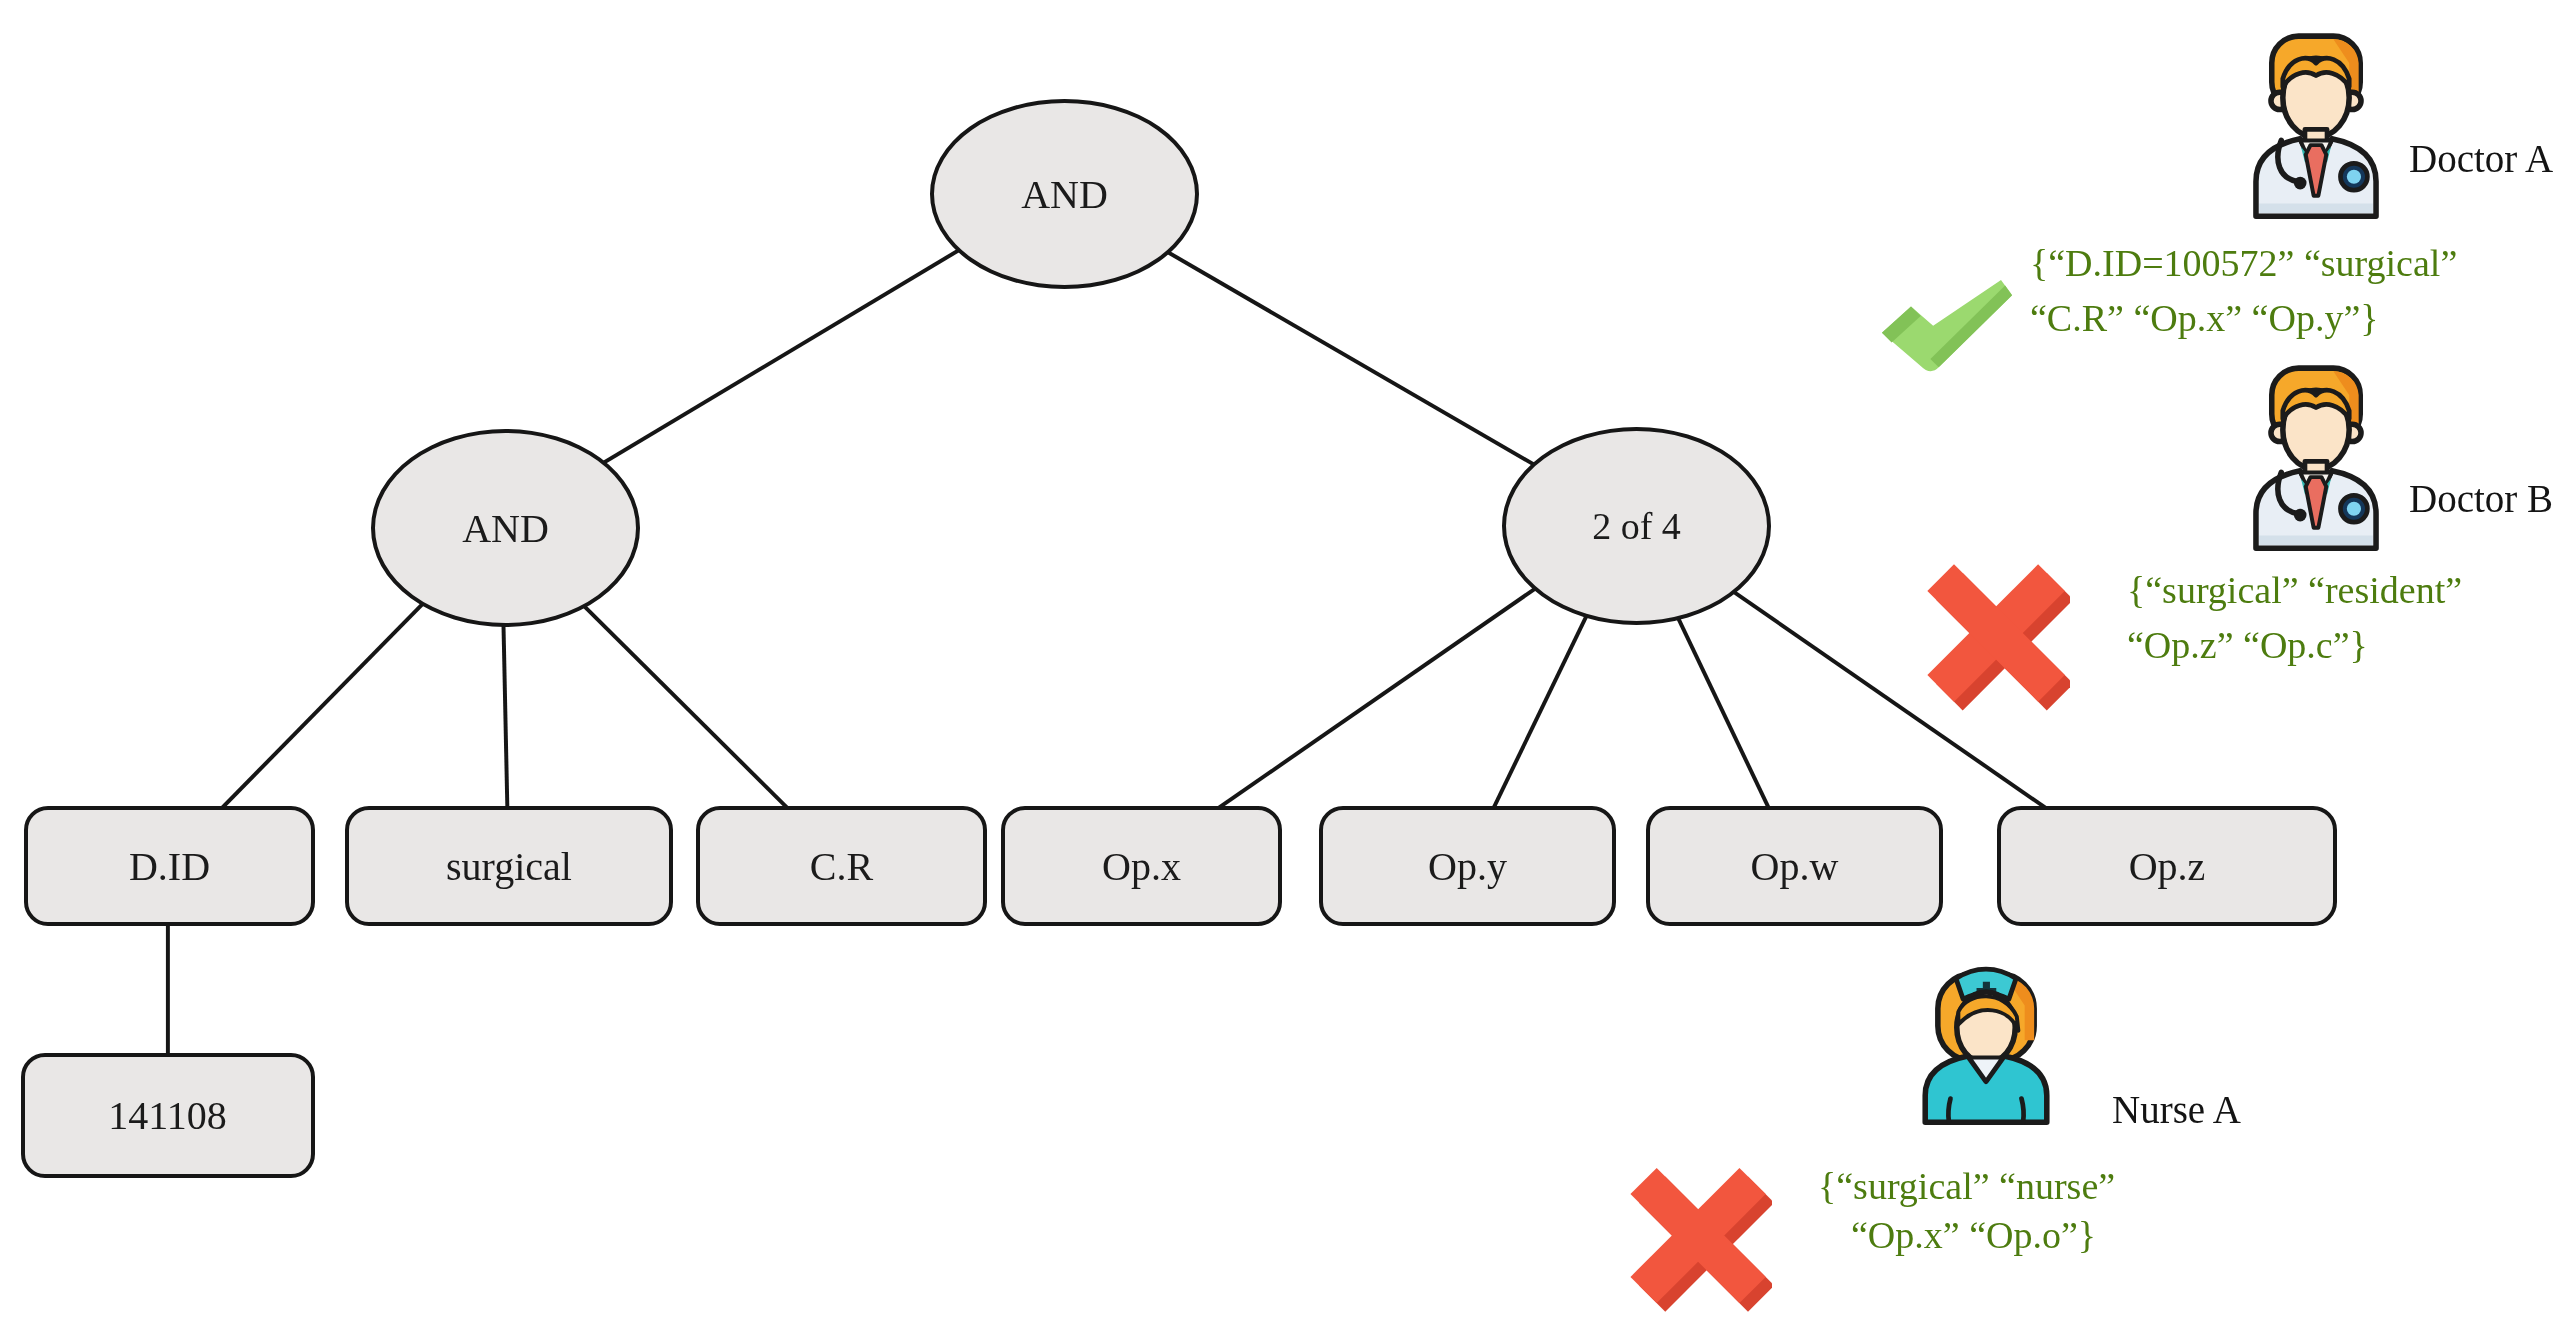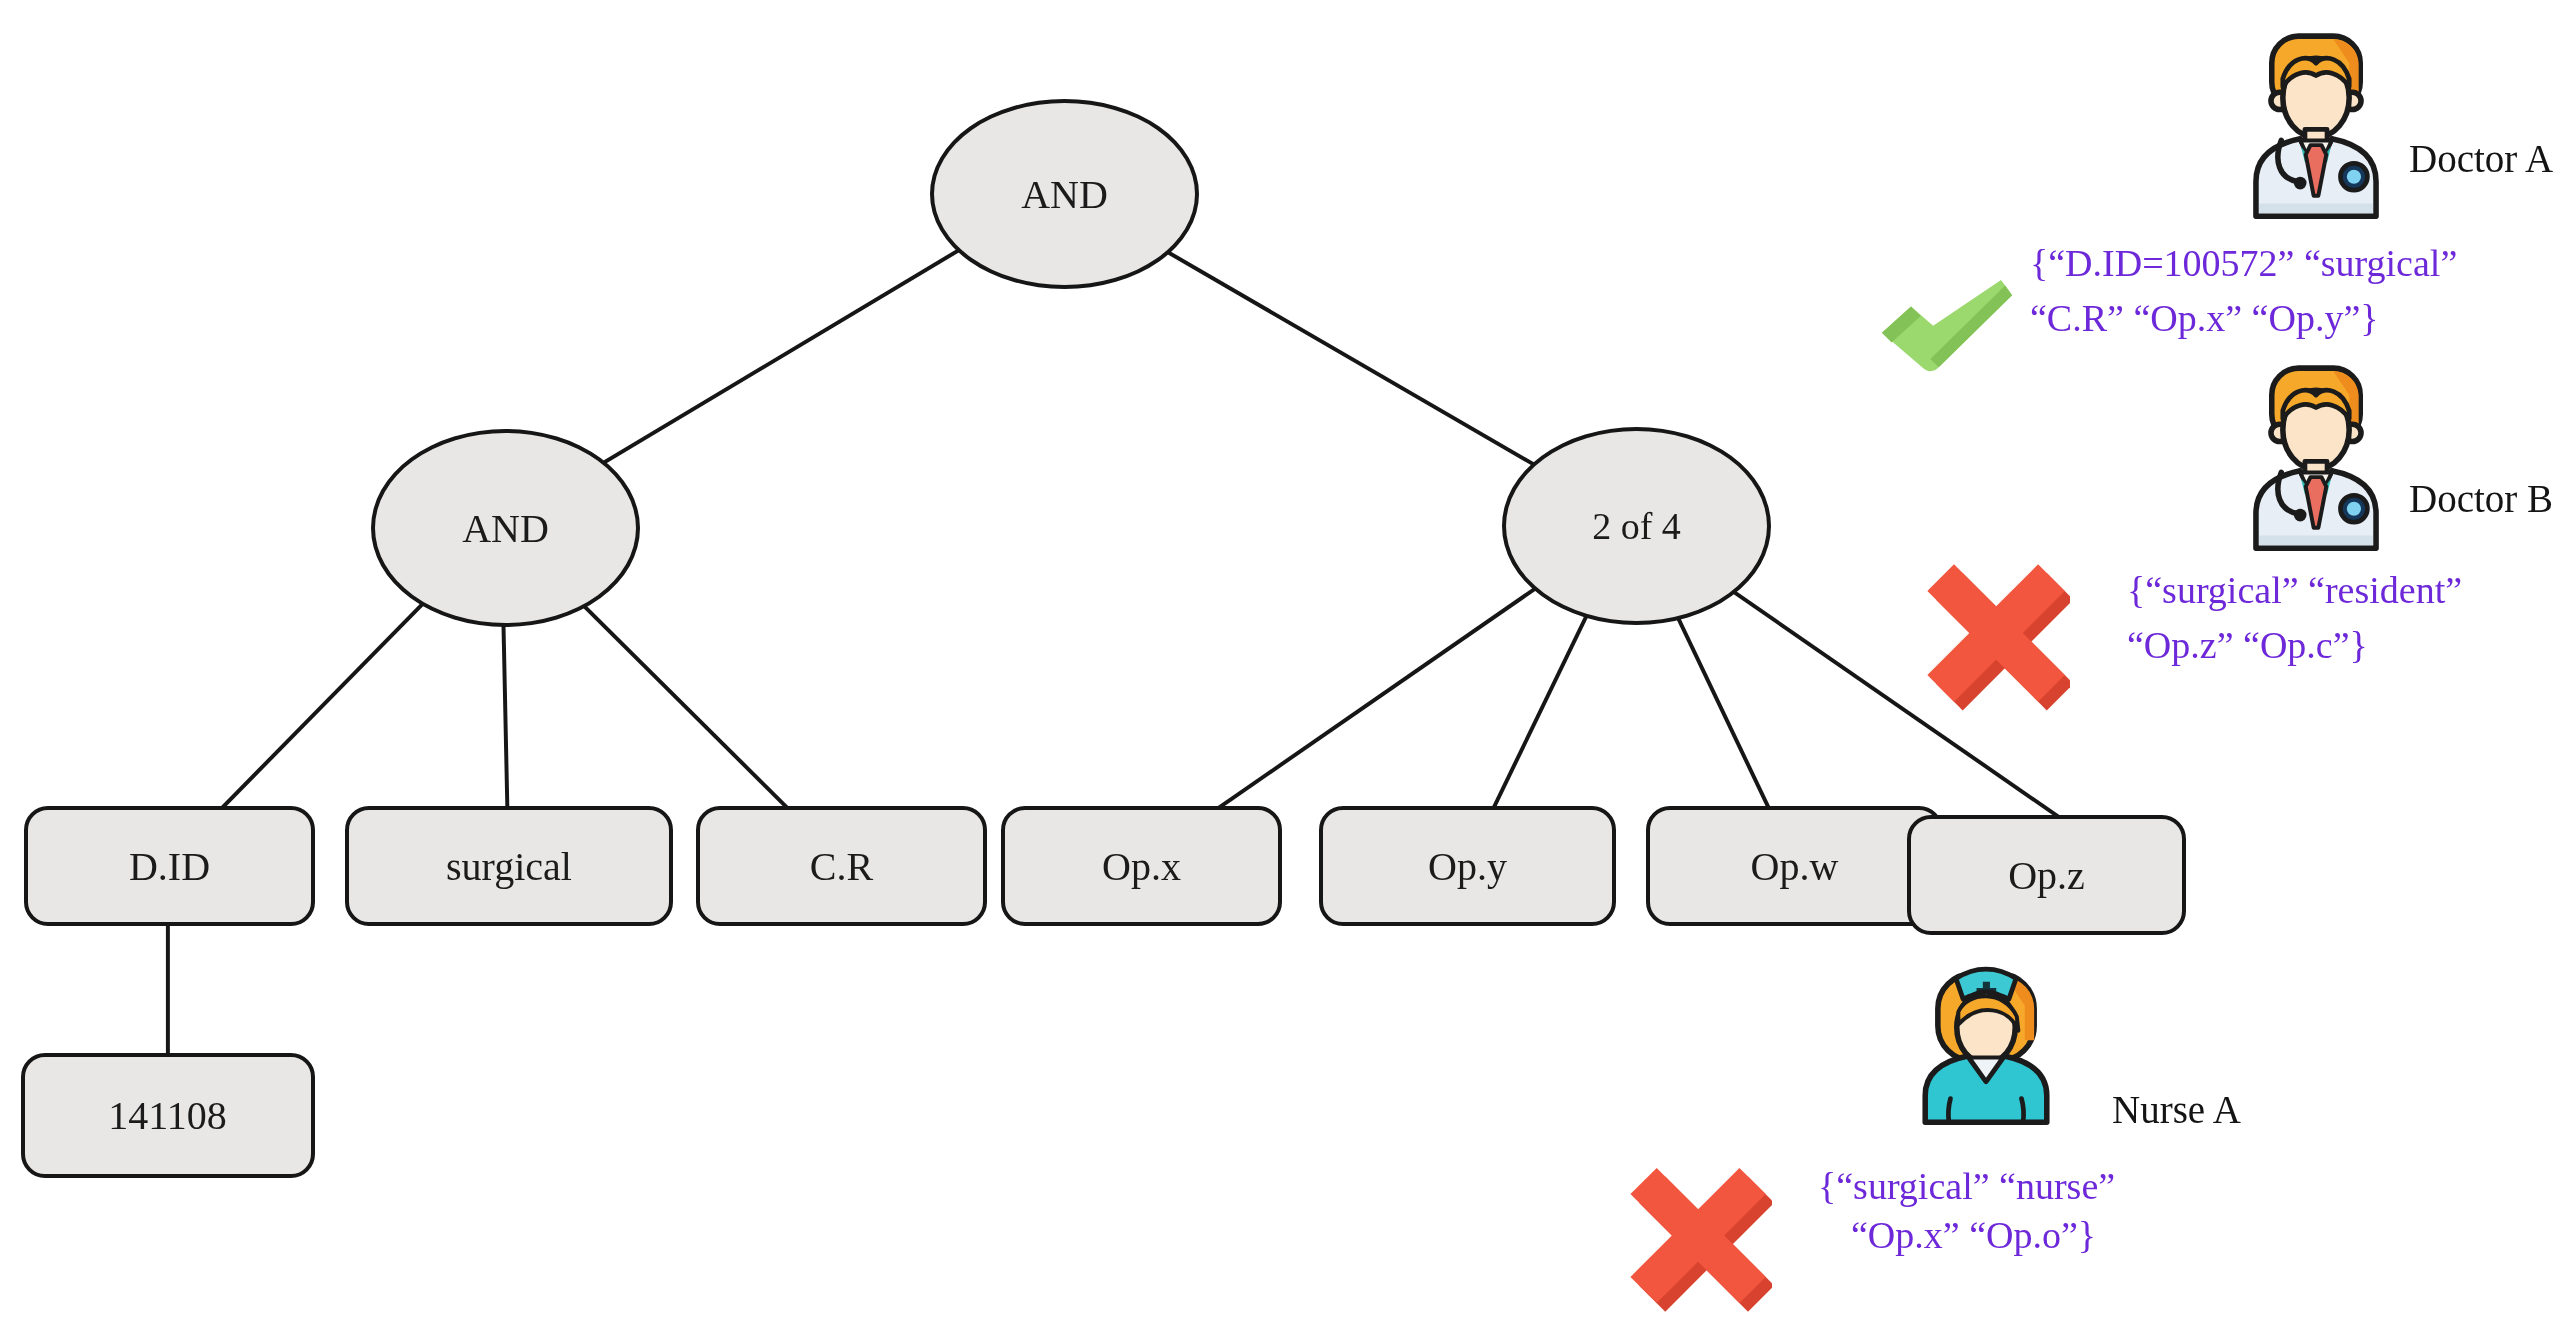--- a/index.html
+++ b/index.html
@@ -35,21 +35,21 @@
   .person-label{
     position:absolute;
     font-size:39px;
     color:#141414;
     white-space:nowrap;
   }
   .attr-text{
     position:absolute;
     font-size:38px;
     line-height:55px;
-    color:#6d28d9;
+    color:#4d7c0f;
     white-space:nowrap;
   }
   .attr-text.nurse{line-height:49px;}
   .attr-text .line2{display:block;}
   .attr-text.nurse .line2{padding-left:33px;}
   .icon{position:absolute;}
   .hidden-defs{position:absolute;width:0;height:0;overflow:hidden;}
 </style>
 </head>
 <body>
@@ -126,21 +126,21 @@
   <div class="gate" style="left:930px;top:99px;width:261px;height:182px;">AND</div>
   <div class="gate" style="left:371px;top:429px;width:261px;height:190px;">AND</div>
   <div class="gate" style="left:1502px;top:427px;width:261px;height:190px;font-size:38px;">2 of 4</div>
 
   <div class="leaf" style="left:24px;top:806px;width:291px;">D.ID</div>
   <div class="leaf" style="left:345px;top:806px;width:328px;">surgical</div>
   <div class="leaf" style="left:696px;top:806px;width:291px;text-align:center;">C.R</div>
   <div class="leaf" style="left:1001px;top:806px;width:281px;">Op.x</div>
   <div class="leaf" style="left:1319px;top:806px;width:297px;">Op.y</div>
   <div class="leaf" style="left:1646px;top:806px;width:297px;">Op.w</div>
-  <div class="leaf" style="left:1907px;top:806px;width:279px;margin-top:9px;">Op.z</div>
+  <div class="leaf" style="left:1997px;top:806px;width:340px;">Op.z</div>
   <div class="leaf" style="left:20.6px;top:1053px;width:294px;height:125px;">141108</div>
 
   <svg class="icon" style="left:2237px;top:28px;" width="158" height="194" viewBox="0 0 200 245">
       <use href="#doctor-shape"></use>
     </svg>
   <div class="person-label" style="left:2409px;top:136px;">Doctor A</div>
   <svg class="icon" style="left:1875px;top:269px;" width="144" height="108" viewBox="0 0 104 78">
       <use href="#check-shape"></use>
     </svg>
   <div class="attr-text" style="left:2030px;top:236px;">

